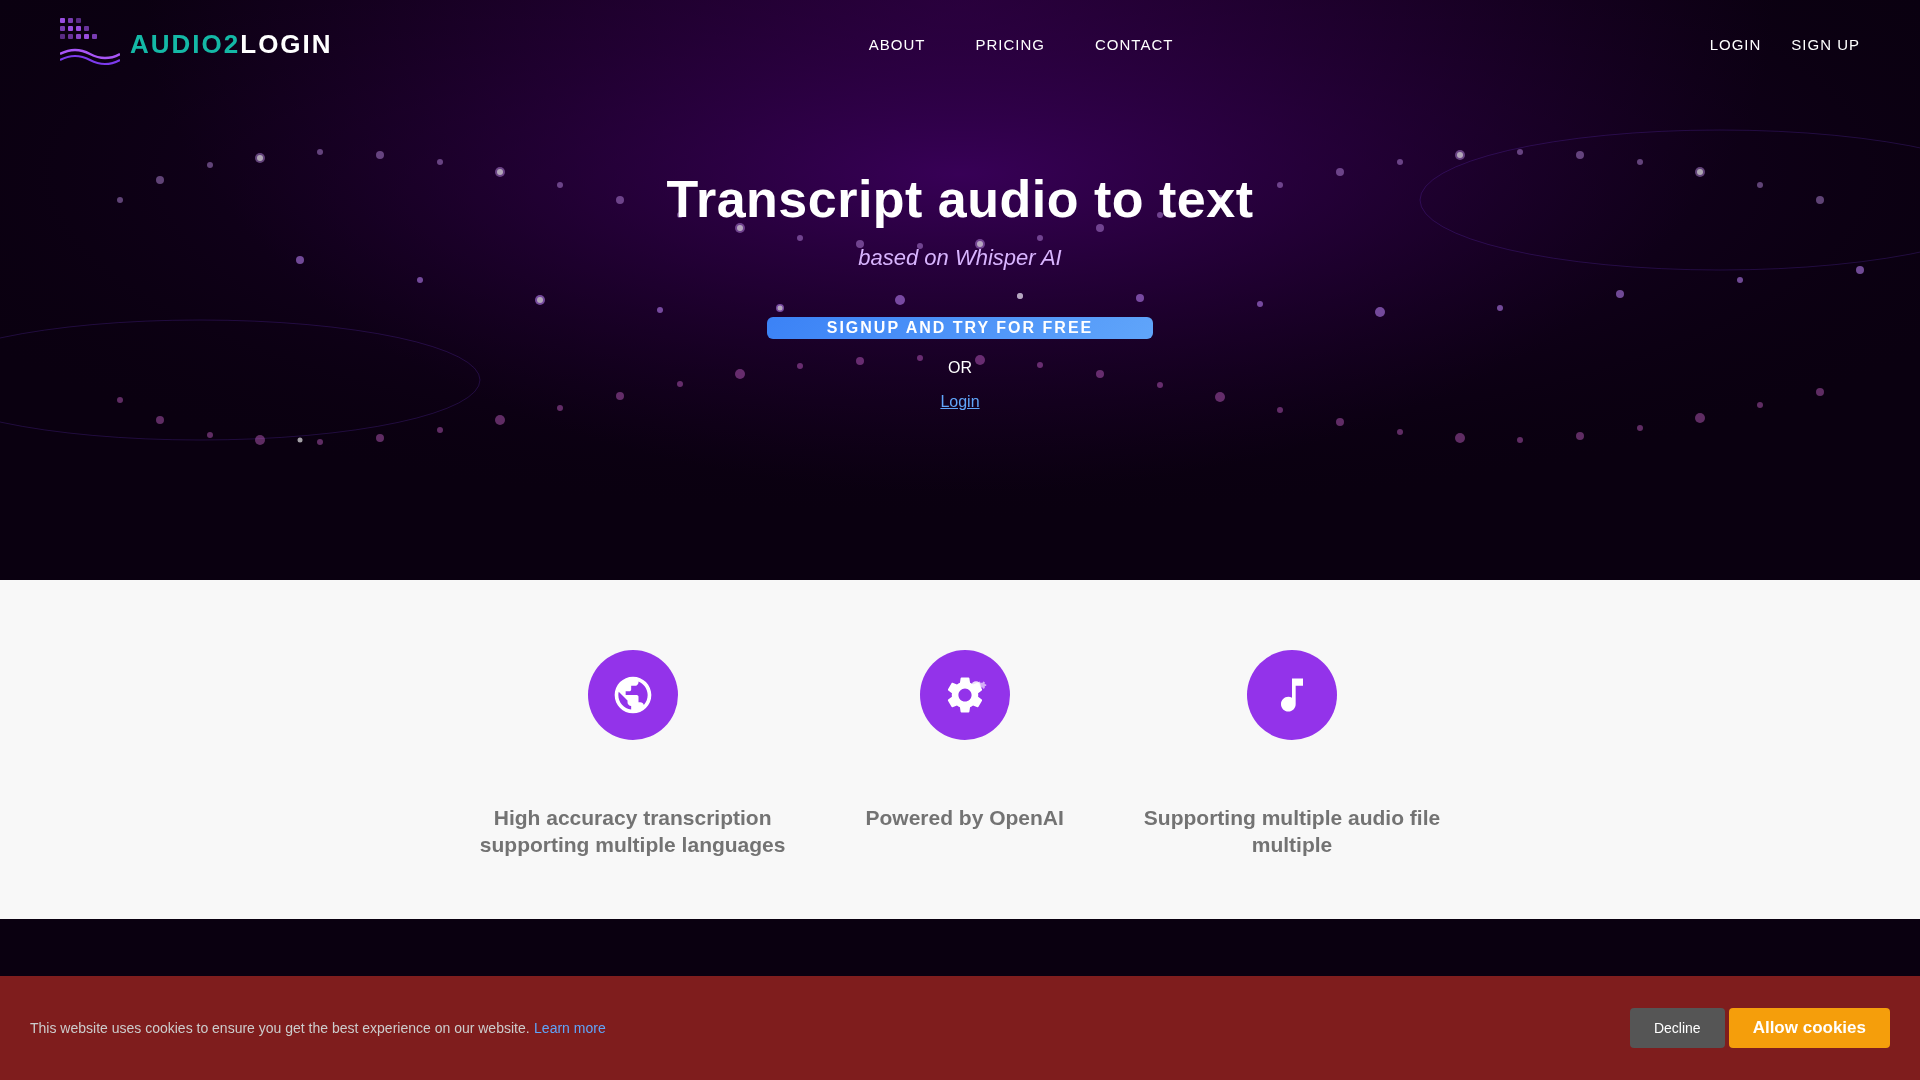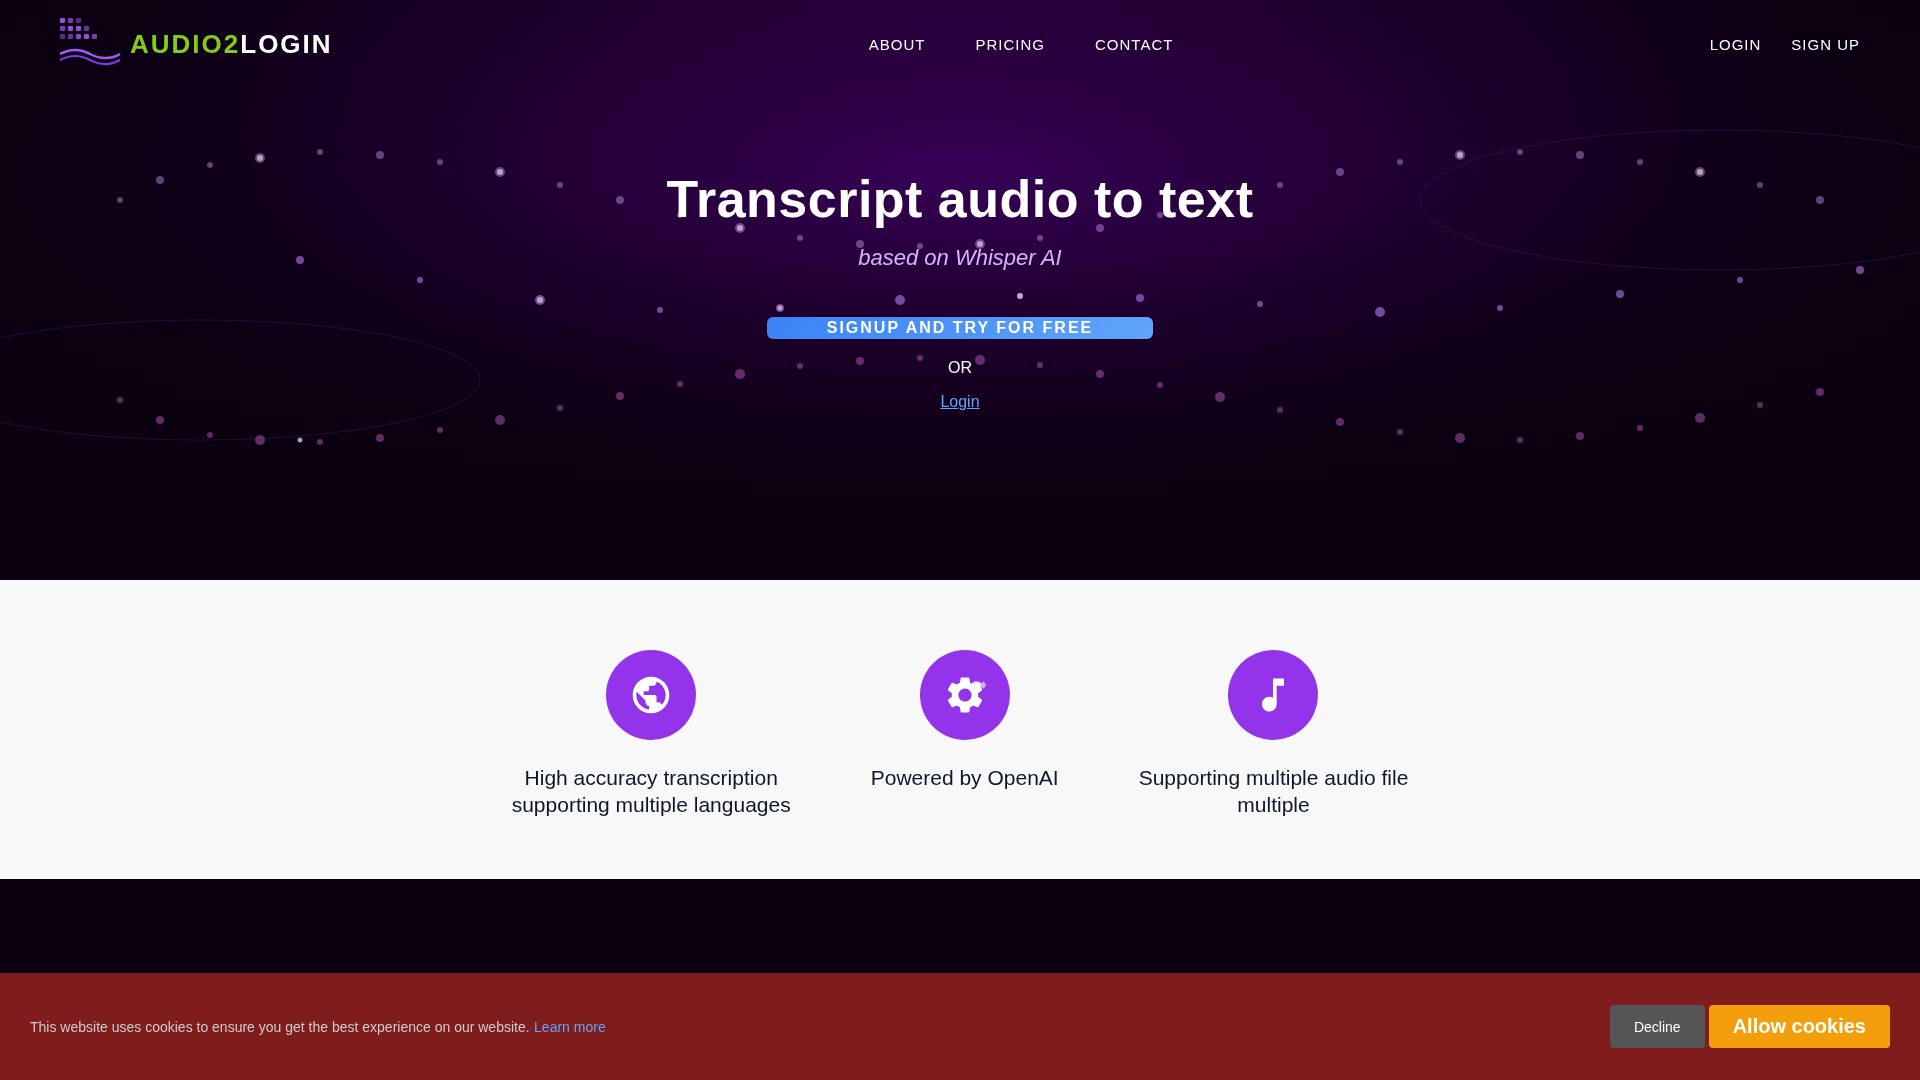--- a/index.html
+++ b/index.html
@@ -141,23 +141,24 @@
       justify-content: center;
       margin-bottom: 24px;
     }
     .feature-icon-circle svg {
       width: 44px;
       height: 44px;
       fill: white;
     }
     .feature-title {
       font-size: 21px;
-      font-weight: 400;
-      color: #0f172a;
+      font-weight: 700;
+      color: #737373;
       line-height: 1.3;
+      margin-top: 40px;
     }
 
     
     .cookie-banner {
       position: fixed;
       bottom: 0; left: 0; right: 0;
       background: #7f1d1d;
       color: white;
       display: flex;
       align-items: center;
@@ -190,21 +191,21 @@
       cursor: pointer;
       font-size: 14px;
     }
     .cookie-allow {
       background: #f59e0b;
       color: white;
       border: none;
       padding: 10px 24px;
       border-radius: 4px;
       cursor: pointer;
-      font-size: 20px;
+      font-size: 17px;
       font-weight: 600;
     }
 
     
     .wave-svg {
       position: absolute;
       bottom: 0;
       left: 0;
       width: 100%;
       height: 100%;
@@ -230,21 +231,21 @@
         <rect x="8" y="16" width="5" height="5" rx="1" opacity="0.6"></rect>
         <rect x="16" y="16" width="5" height="5" rx="1" opacity="0.8"></rect>
         <rect x="24" y="16" width="5" height="5" rx="1" opacity="0.9"></rect>
         <rect x="32" y="16" width="5" height="5" rx="1" opacity="0.7"></rect>
       </g>
 
       <path d="M0 36 Q15 28 30 36 Q45 44 60 36" stroke="#a855f7" stroke-width="2.5" fill="none"></path>
       <path d="M0 42 Q15 34 30 42 Q45 50 60 42" stroke="#7c3aed" stroke-width="2" fill="none"></path>
     </svg>
     <span class="logo-text">
-      <span style="color: #84cc16;">AUDIO2</span><span style="color:white;">LOGIN</span>
+      <span style="color: #14b8a6;">AUDIO2</span><span style="color:white;">LOGIN</span>
     </span>
   </a>
 
   <div class="nav-links">
     <a class="nav-link">ABOUT</a>
     <a class="nav-link">PRICING</a>
     <a class="nav-link">CONTACT</a>
   </div>
 
   <div class="nav-auth">

